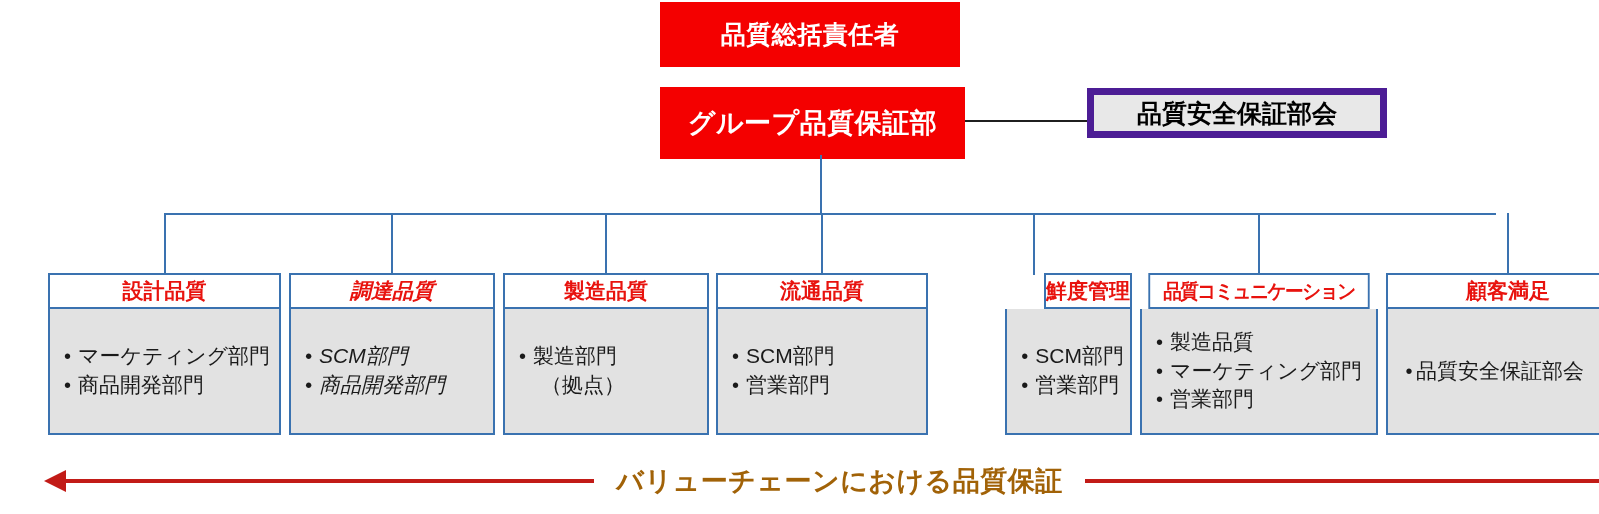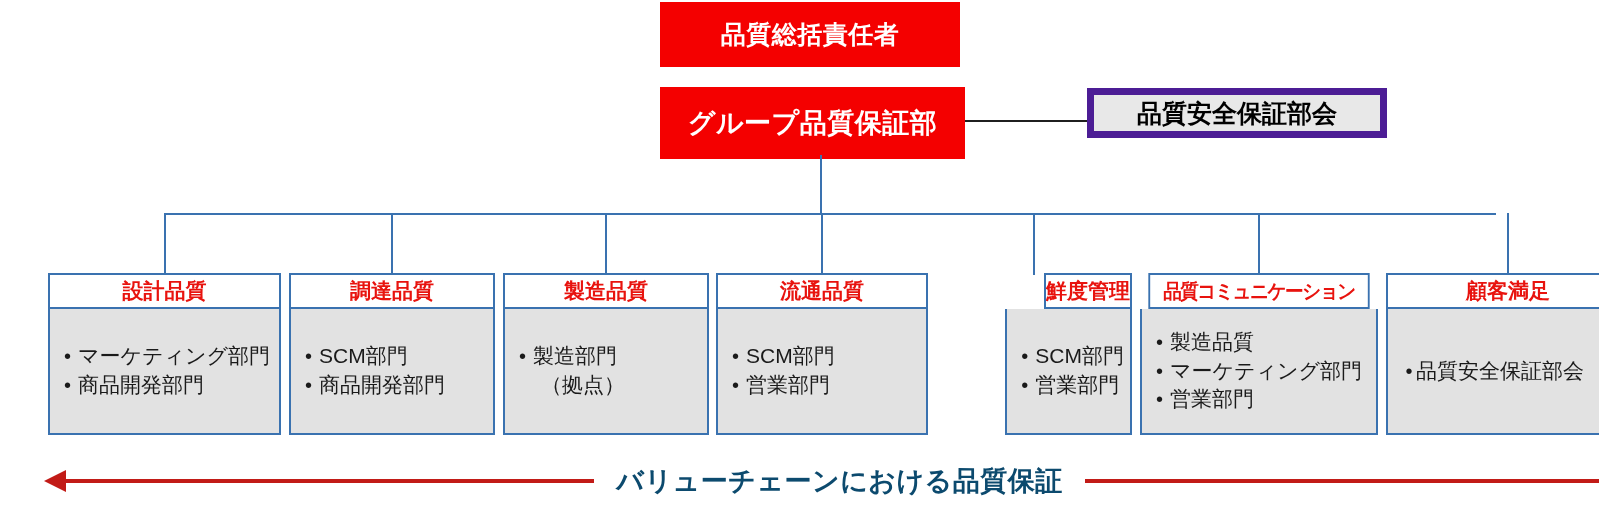--- a/index.html
+++ b/index.html
@@ -174,21 +174,21 @@
   }
   #vc-label {
     position: absolute;
     left: 0;
     right: 0;
     top: 50%;
     transform: translateY(-50%);
     text-align: center;
     font-size: 27px;
     font-weight: bold;
-    color: #0c4a6e;
+    color: #a16207;
     letter-spacing: 0.5px;
     background: #ffffff;
     padding: 0 22px;
     width: fit-content;
     margin: 0 auto;
     z-index: 3;
     white-space: nowrap;
   }
   .vc-shaft {
     position: absolute;
@@ -257,21 +257,21 @@
           <div class="col-item">
             <span class="bullet">•</span>
             <span>マーケティング部門</span>
           </div>
           <div class="col-item">
             <span class="bullet">•</span>
             <span>商品開発部門</span>
           </div>
         </div>
       </div>
-      <div class="col-card" style="left: 249px; width: 206px;">
+      <div class="col-card" style="left: 249px; width: 206px; font-style: italic;">
         <div class="col-head">調達品質</div>
         <div class="col-body">
           <div class="col-item">
             <span class="bullet">•</span>
             <span>SCM部門</span>
           </div>
           <div class="col-item">
             <span class="bullet">•</span>
             <span>商品開発部門</span>
           </div>

